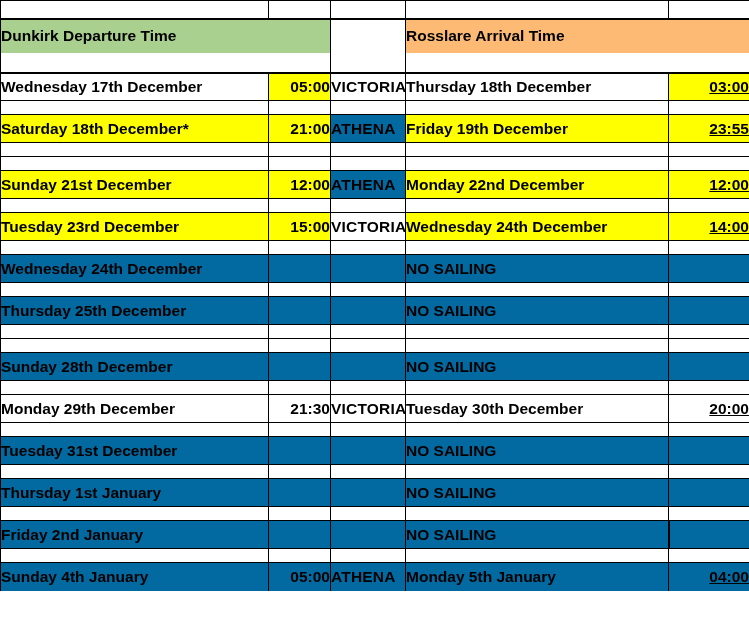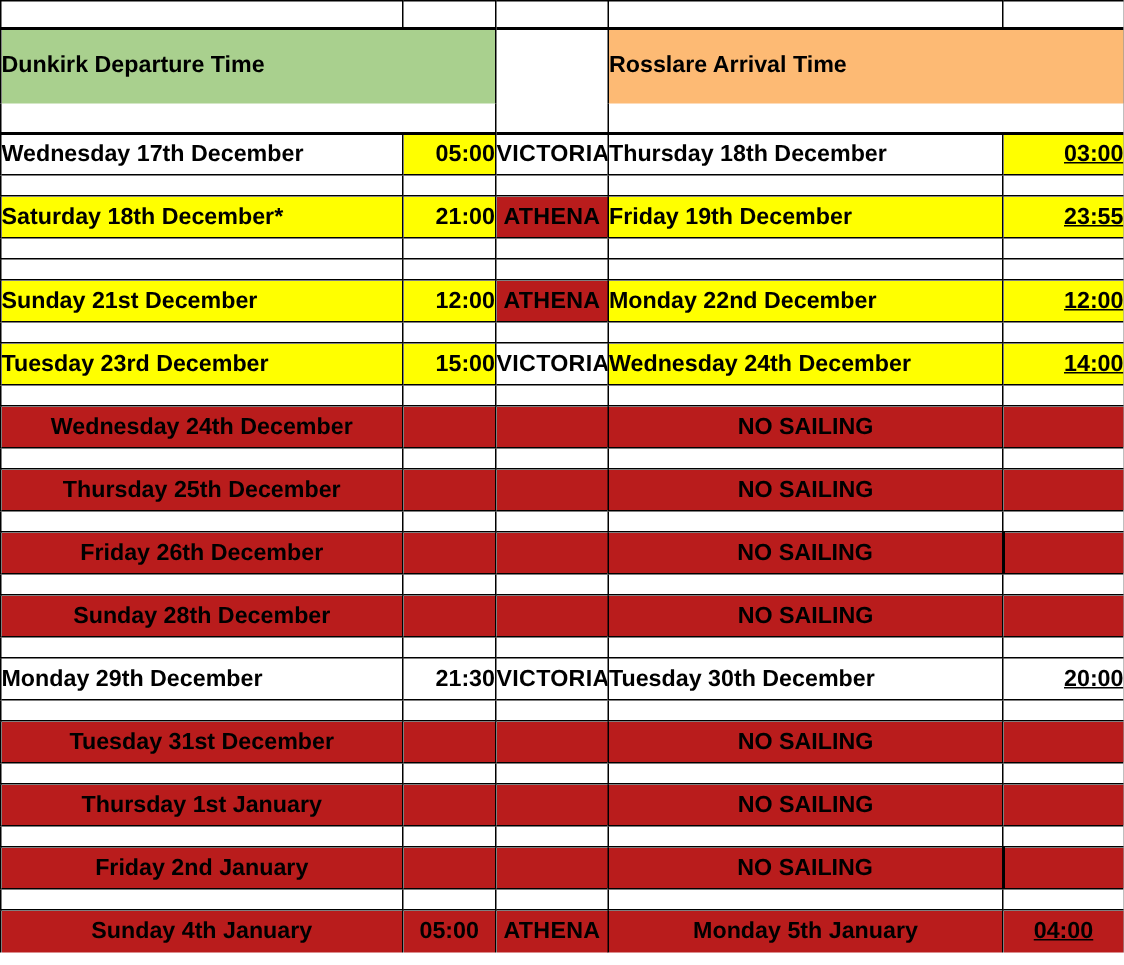--- a/index.html
+++ b/index.html
@@ -55,29 +55,29 @@
     text-align: left;
     padding-left: 8px;
     font-size: 12.5px;
     font-weight: bold;
     letter-spacing: 0.2px;
   }
   .cell-arrdate { padding-left: 7px; text-align: left; }
   .cell-arrtime { text-align: right; padding-right: 9px; text-decoration: underline; }
 
   .bg-yellow { background: #ffff00; }
-  .bg-blue   { background: #b91c1c; text-align: center; }
+  .bg-blue   { background: #0369a1; }
   .bg-white  { background: #ffffff; }
 
   .ship-blue  { color: #8db4e2; }
   .ship-green { color: #77bc5e; }
   .thickleft  { border-left: 2.5px solid #000 !important; }
 
   
-  .hdr-row td { height: 50px; border-top: 2.4px solid #000; }
+  .hdr-row td { height: 34px; border-top: 2.4px solid #000; }
   .hdr-under td { height: 20px; border-bottom: 2.4px solid #000; }
 
   .hdr-green {
     background: #a9d08e;
     font-size: 20px;
     font-weight: bold;
     padding-left: 8px;
     color: #000;
     border-left: 2.4px solid #000;
     border-right: 2.4px solid #000;
@@ -223,27 +223,20 @@
           <td class="cell-arrdate bg-blue">NO SAILING</td>
           <td class="cell-arrtime bg-blue"></td>
         </tr>
         <tr class="spacer-row">
           <td class="bg-white"></td>
           <td class="bg-white"></td>
           <td class="bg-white"></td>
           <td class="bg-white"></td>
           <td class="bg-white"></td>
         </tr>
-        <tr class="content-row">
-          <td class="cell-date bg-blue">Friday 26th December</td>
-          <td class="cell-time bg-blue"></td>
-          <td class="cell-ship bg-blue ship-green"></td>
-          <td class="cell-arrdate bg-blue">NO SAILING</td>
-          <td class="cell-arrtime bg-blue thickleft"></td>
-        </tr>
         <tr class="spacer-row">
           <td class="bg-white"></td>
           <td class="bg-white"></td>
           <td class="bg-white"></td>
           <td class="bg-white"></td>
           <td class="bg-white"></td>
         </tr>
         <tr class="content-row">
           <td class="cell-date bg-blue">Sunday 28th December</td>
           <td class="cell-time bg-blue"></td>

